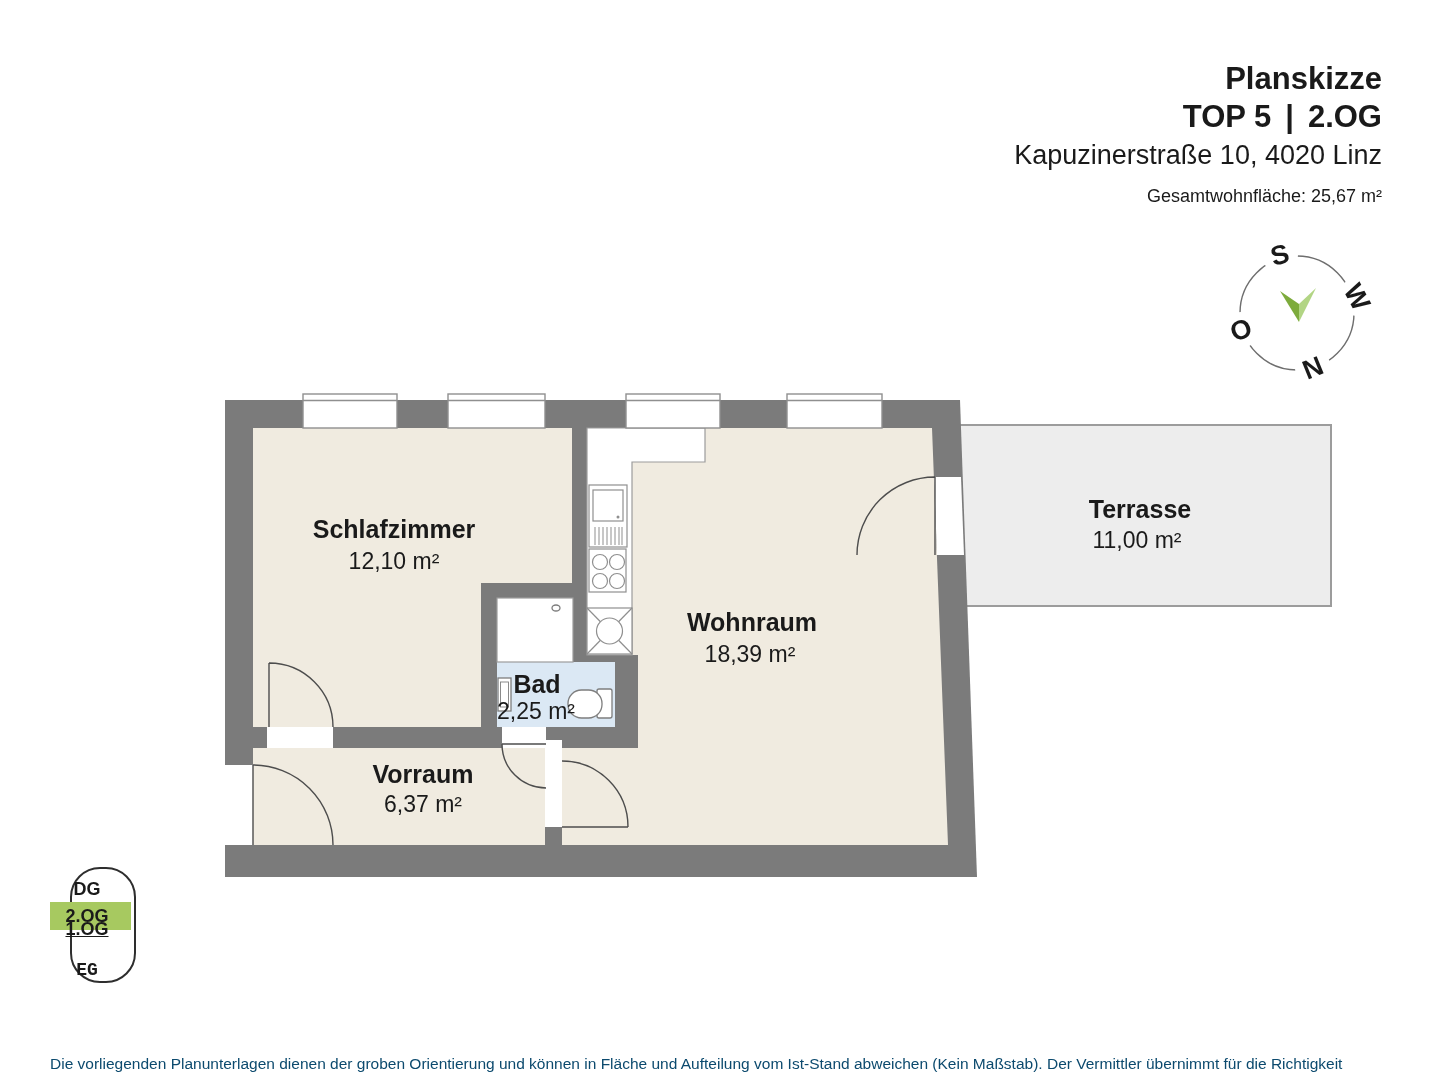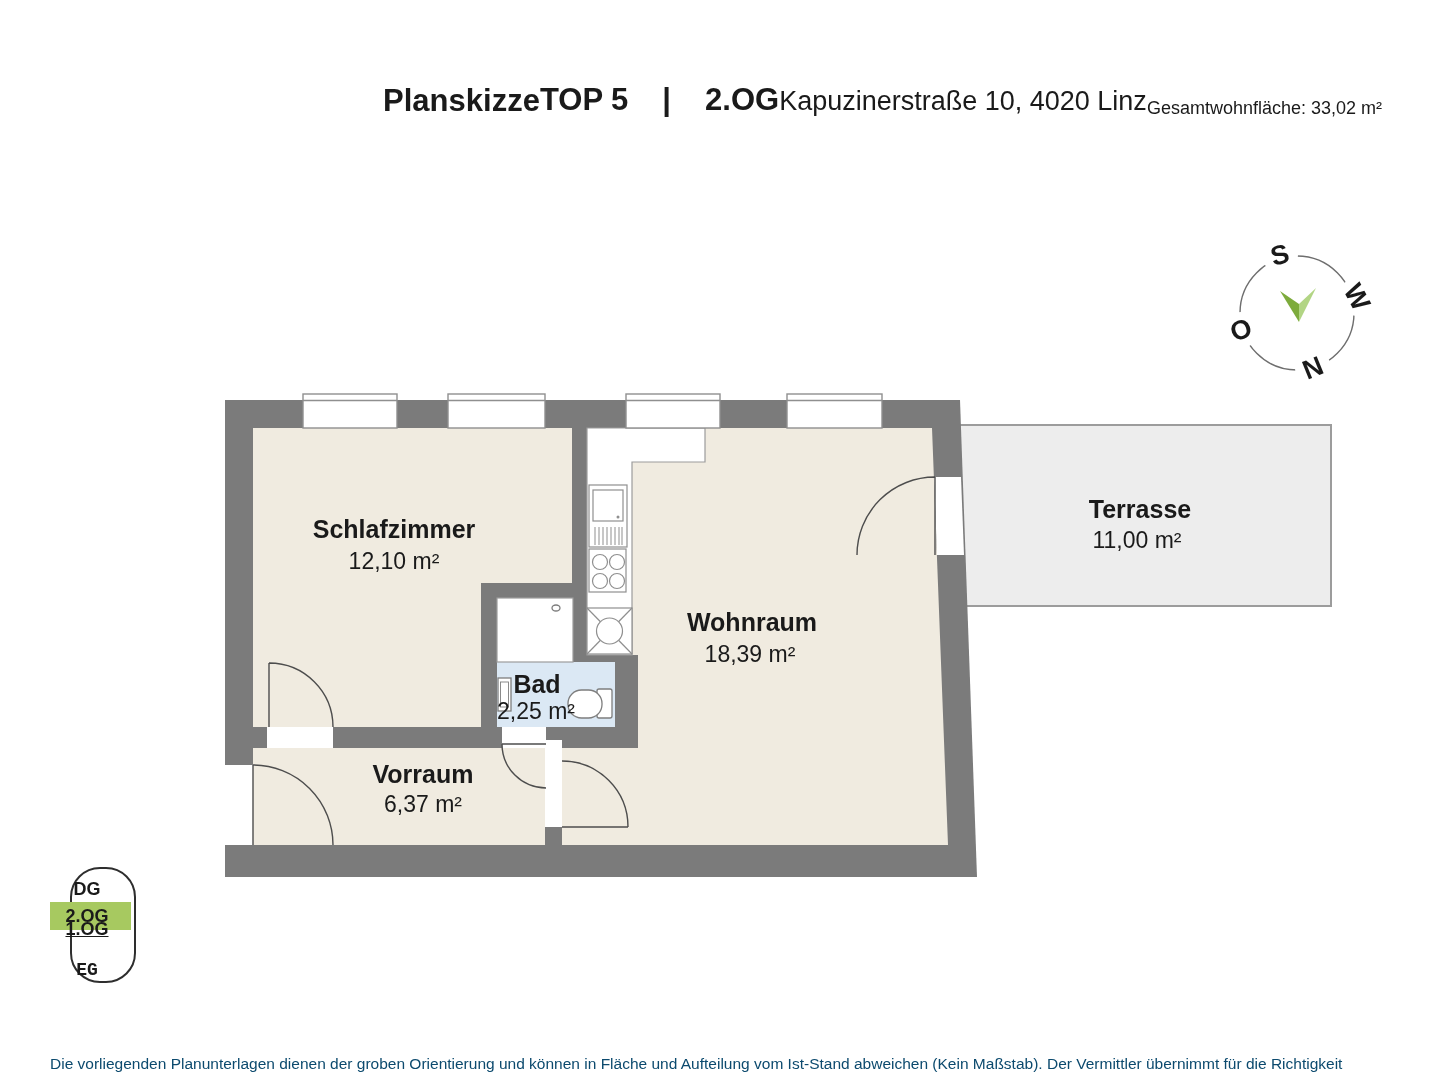--- a/index.html
+++ b/index.html
@@ -1,23 +1,23 @@
 <!DOCTYPE html>
 <html><head>
 <meta charset="utf-8">
 <style>
   html,body{margin:0;padding:0;background:#fff;}
   .page{position:relative;width:1440px;height:1080px;background:#ffffff;overflow:hidden;
         font-family:"Liberation Sans",sans-serif;color:#1a1a1a;}
   
-  .header{position:absolute;top:68px;right:58px;display:flex;align-items:flex-end;text-align:right;}
+  .header{position:absolute;top:60px;right:58px;display:flex;flex-direction:column;align-items:flex-end;text-align:right;}
   .header .title{font-size:31px;font-weight:bold;line-height:37px;}
-  .header .subtitle{display:flex;align-items:center;font-size:31px;font-weight:bold;line-height:39px;gap:20px;}
+  .header .subtitle{display:flex;align-items:center;font-size:31px;font-weight:bold;line-height:39px;}
   .header .subtitle .pipe{margin:0 14px;font-weight:bold;}
-  .header .address{font-size:27px;font-weight:normal;line-height:36px;margin-top:15px;}
+  .header .address{font-size:27px;font-weight:normal;line-height:36px;margin-top:1px;}
   .header .total{font-size:18px;margin-top:13px;}
   
   .compass{position:absolute;left:1225px;top:240px;}
   .plansvg{position:absolute;left:0;top:0;}
   svg text{font-family:"Liberation Sans",sans-serif;}
   .room-name{font-size:25px;font-weight:bold;fill:#1a1a1a;}
   .room-area{font-size:23px;fill:#1a1a1a;}
   .compass-letter{font-size:27px;font-weight:bold;fill:#1a1a1a;}
   
   .floorsel{position:absolute;left:50px;top:865px;width:90px;height:120px;}
@@ -36,21 +36,21 @@
 <div class="page">
 
   <div class="header">
     <div class="title">Planskizze</div>
     <div class="subtitle">
       <span>TOP 5</span>
       <span class="pipe">|</span>
       <span>2.OG</span>
     </div>
     <div class="address">Kapuzinerstraße 10, 4020 Linz</div>
-    <div class="total">Gesamtwohnfläche: 33,02 m²</div>
+    <div class="total">Gesamtwohnfläche: 25,67 m²</div>
   </div>
 
   <svg class="compass" width="150" height="145" viewBox="0 0 150 145">
     <circle cx="72" cy="73" r="57" fill="none" stroke="#6e6e6e" stroke-width="1.4"></circle>
     <circle cx="55" cy="15" r="18" fill="#ffffff"></circle>
     <circle cx="132" cy="57" r="19" fill="#ffffff"></circle>
     <circle cx="16" cy="90" r="18" fill="#ffffff"></circle>
     <circle cx="88" cy="128" r="18" fill="#ffffff"></circle>
     <text class="compass-letter" x="55" y="15" text-anchor="middle" dominant-baseline="central" transform="rotate(-15 55 15)">S</text>
     <text class="compass-letter" x="132" y="57" text-anchor="middle" dominant-baseline="central" transform="rotate(62 132 57)">W</text>

